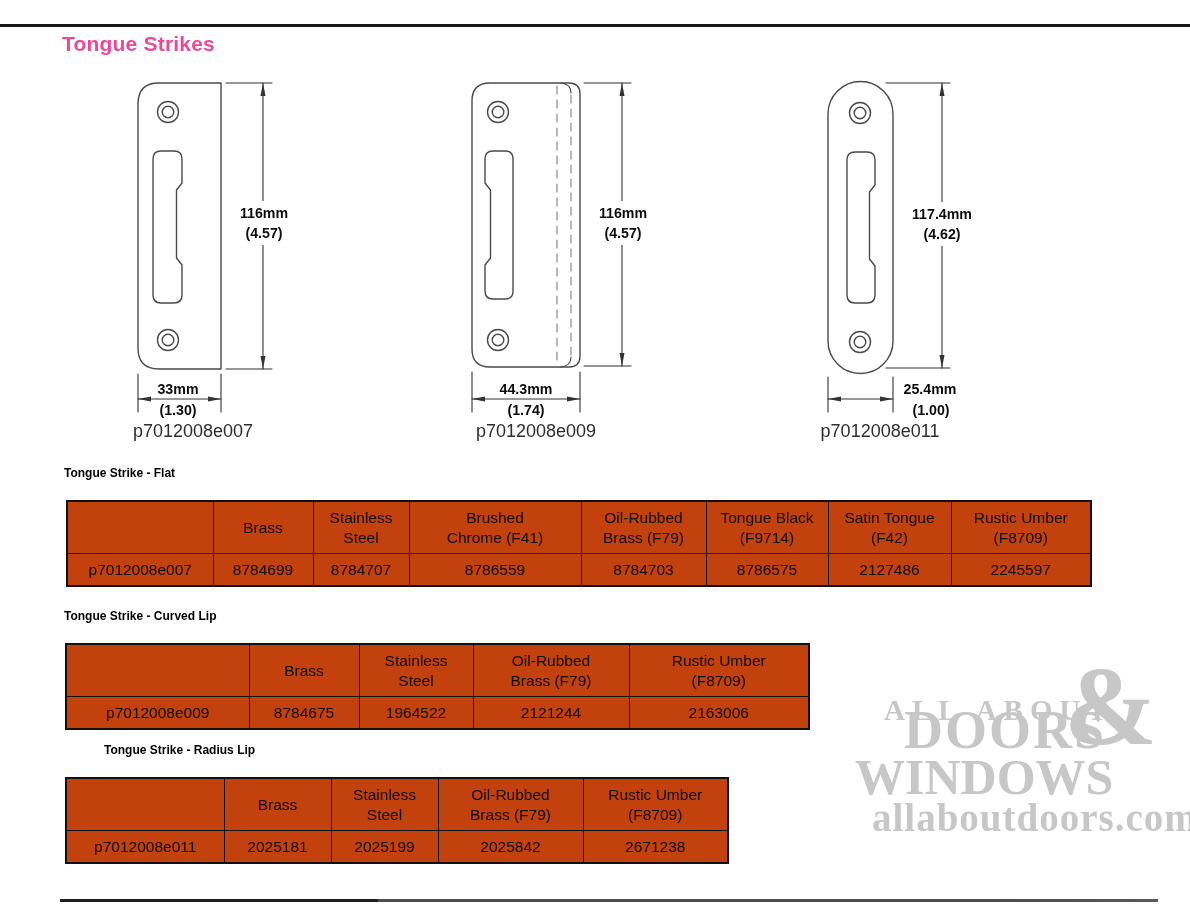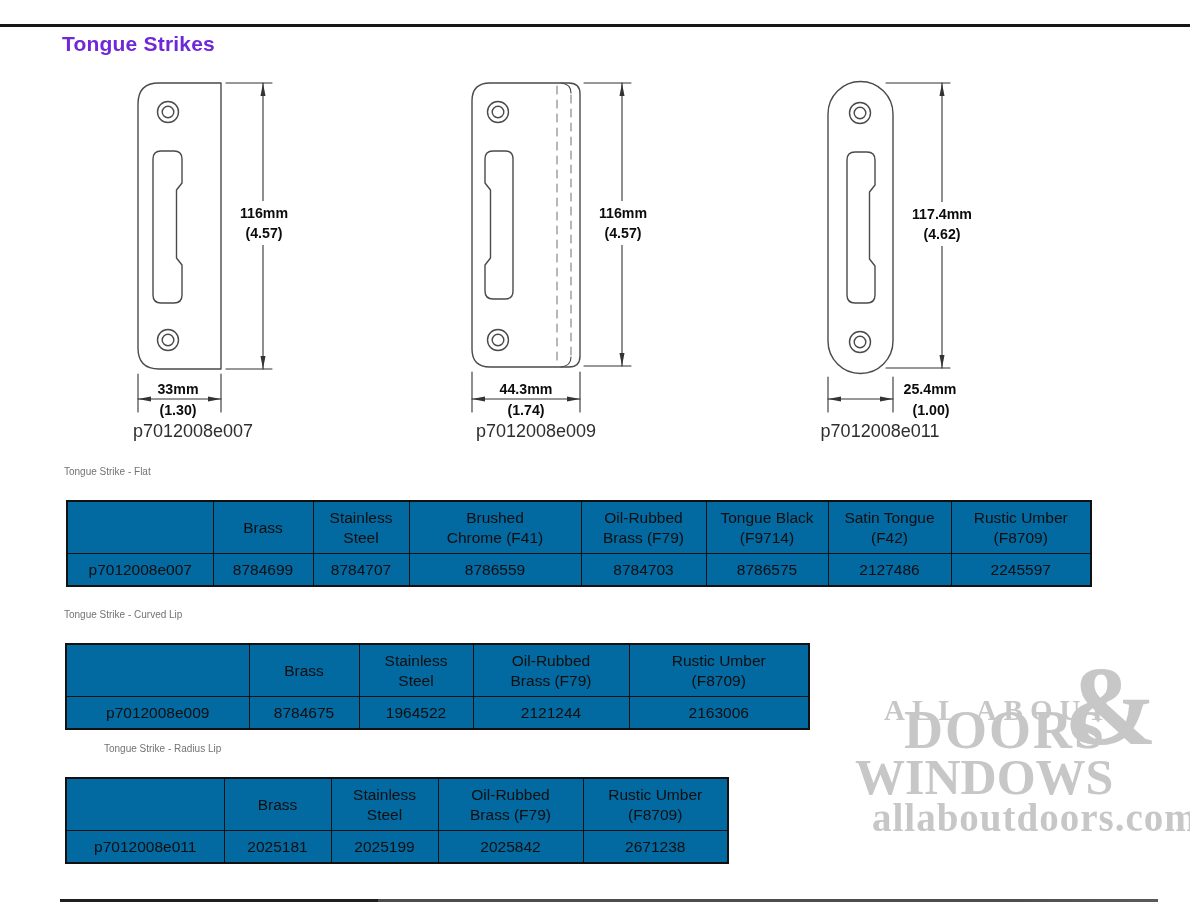--- a/index.html
+++ b/index.html
@@ -3,36 +3,36 @@
 <meta charset="utf-8">
 <style>
   html,body{margin:0;padding:0;background:#ffffff;}
   body{width:1190px;height:917px;position:relative;overflow:hidden;
        font-family:"Liberation Sans",sans-serif;-webkit-font-smoothing:antialiased;}
 
   .top-rule{position:absolute;left:0;top:24px;width:1190px;height:3px;background:#161616;}
   .bottom-rule{position:absolute;left:60px;top:899px;width:1098px;height:3px;
        background:linear-gradient(to right,#1f1f1f 0%,#1f1f1f 29%,#4d4d4d 29%,#4d4d4d 85%,#5a5a5a 100%);}
 
-  .page-title{position:absolute;left:62px;top:32px;font-size:21px;font-weight:bold;color:#6d28d9;letter-spacing:.2px;}
+  .page-title{position:absolute;left:62px;top:32px;font-size:21px;font-weight:bold;color:#ec4899;letter-spacing:.2px;}
 
   svg.diagrams{position:absolute;left:0;top:0;width:1190px;height:460px;}
   svg text.dim{font-family:"Liberation Sans",sans-serif;font-weight:bold;font-size:14.2px;fill:#0c0c0c;text-anchor:middle;}
 
   .part-label{position:absolute;top:421px;width:180px;text-align:center;font-size:18px;color:#2e2e2e;}
   #part-label-0{left:103px;}
   #part-label-1{left:446px;}
   #part-label-2{left:790px;}
 
-  .tbl-caption{position:absolute;font-weight:normal;font-size:10px;color:#737373;}
+  .tbl-caption{position:absolute;font-weight:bold;font-size:12px;color:#000000;}
   #cap-0{left:64px;top:466px;}
   #cap-1{left:64px;top:609px;}
   #cap-2{left:64px;top:743px;margin-left:40px;}
 
-  table.parts{position:absolute;border-collapse:collapse;table-layout:fixed;background:#0369a1;border:2.5px solid #111;}
+  table.parts{position:absolute;border-collapse:collapse;table-layout:fixed;background:#c2410c;border:2.5px solid #111;}
   table.parts th,table.parts td{border:1.5px solid #111;text-align:center;vertical-align:middle;
       padding:0 2px;color:#0f0f0f;white-space:pre-line;line-height:1.25;font-size:15.5px;}
   table.parts th{height:51px;font-weight:400;}
   table.parts td{height:31px;}
   #table-0{left:66px;top:500px;width:1024px;}
   #table-1{left:65px;top:643px;width:743px;}
   #table-2{left:65px;top:777px;width:662px;}
   #table-0 col:nth-child(1){width:146px}#table-0 col:nth-child(2){width:100px}
   #table-0 col:nth-child(3){width:96px}#table-0 col:nth-child(4){width:172px}
   #table-0 col:nth-child(5){width:125px}#table-0 col:nth-child(6){width:122px}

